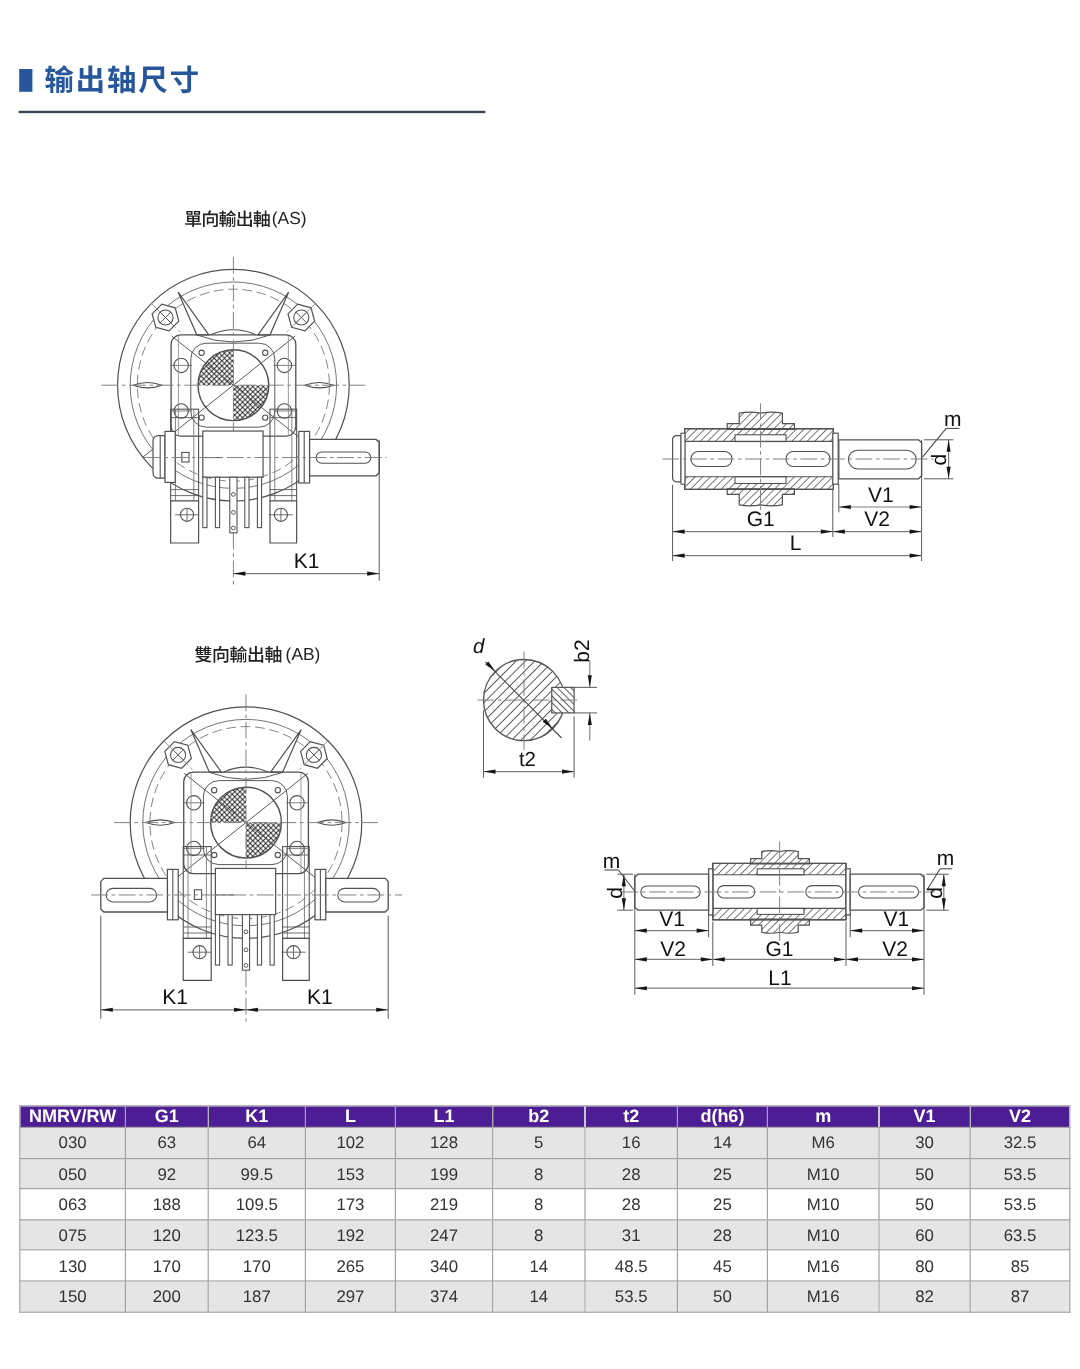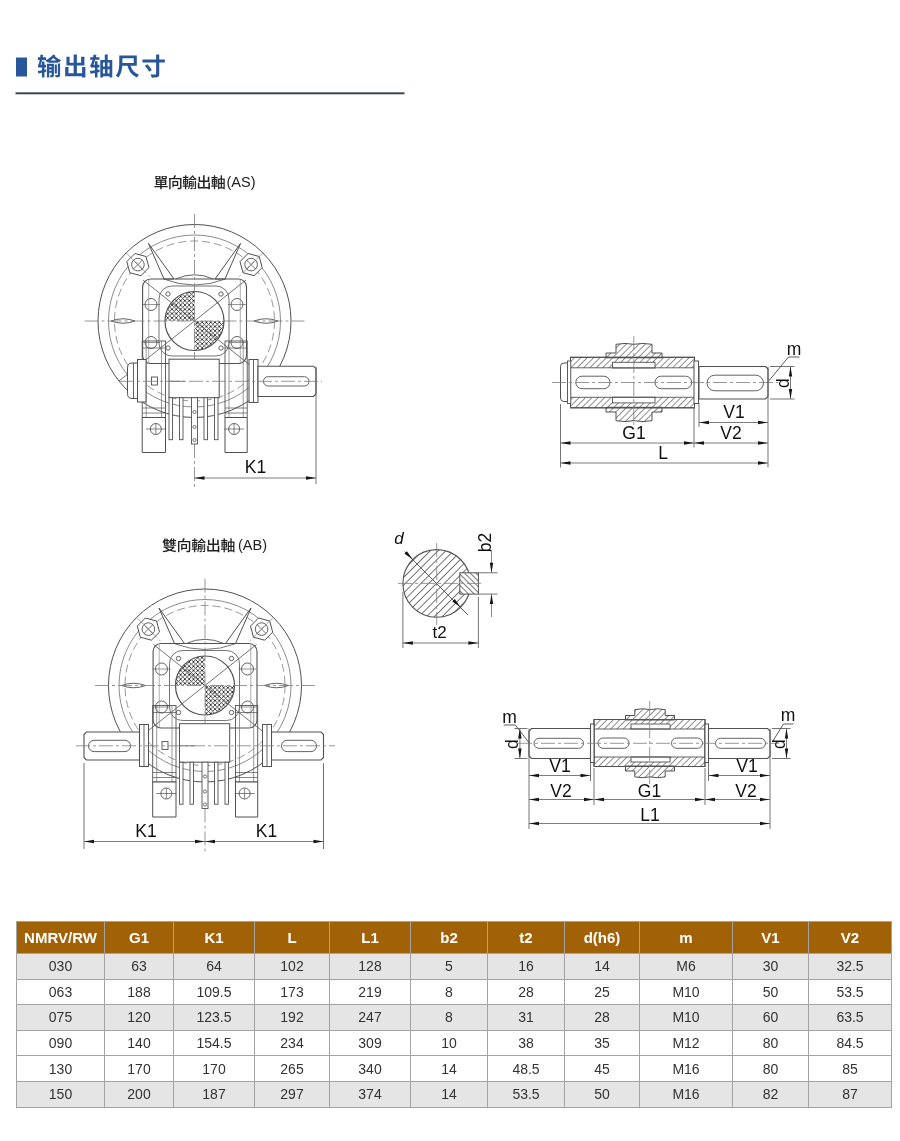--- a/index.html
+++ b/index.html
@@ -1,19 +1,19 @@
 <!DOCTYPE html>
 <html><head><meta charset="utf-8"><style>
 * { margin:0; padding:0; box-sizing:border-box; }
 html,body { width:900px; height:1141px; background:#fff; font-family:"Liberation Sans", sans-serif; }
 #page { position:relative; width:900px; height:1141px; overflow:hidden;margin-top:47px; }
 svg.main { position:absolute; left:0; top:0; }
 .t { position:absolute; left:16px; top:874px; border-collapse:collapse; table-layout:fixed; }
 .t th, .t td { border:1px solid #a3a3a3; text-align:center; vertical-align:middle; overflow:hidden; }
-.t th { background:#a16207; color:#fff; font-size:15px; font-weight:bold; height:32px; }
+.t th { background:#4c1d95; color:#fff; font-size:15px; font-weight:bold; height:18px; }
 .t td { font-size:14px; color:#333; height:25.6px; background:#fff; }
 .t tr.odd td { background:#e5e5e5; }
 </style></head>
 <body>
 <div id="page">
 <svg class="main" width="900" height="1141" viewBox="0 0 900 1141">
 <defs>
 <pattern id="h1" width="4.5" height="4.5" patternUnits="userSpaceOnUse" patternTransform="rotate(45)">
   <line x1="0" y1="0" x2="0" y2="4.5" stroke="#222" stroke-width="1"></line>
         </pattern>
@@ -403,20 +403,33 @@
           <td>64</td>
           <td>102</td>
           <td>128</td>
           <td>5</td>
           <td>16</td>
           <td>14</td>
           <td>M6</td>
           <td>30</td>
           <td>32.5</td>
         </tr>
+        <tr class="odd">
+          <td>050</td>
+          <td>92</td>
+          <td>99.5</td>
+          <td>153</td>
+          <td>199</td>
+          <td>8</td>
+          <td>28</td>
+          <td>25</td>
+          <td>M10</td>
+          <td>50</td>
+          <td>53.5</td>
+        </tr>
         <tr>
           <td>063</td>
           <td>188</td>
           <td>109.5</td>
           <td>173</td>
           <td>219</td>
           <td>8</td>
           <td>28</td>
           <td>25</td>
           <td>M10</td>
@@ -430,33 +443,20 @@
           <td>192</td>
           <td>247</td>
           <td>8</td>
           <td>31</td>
           <td>28</td>
           <td>M10</td>
           <td>60</td>
           <td>63.5</td>
         </tr>
         <tr>
-          <td>090</td>
-          <td>140</td>
-          <td>154.5</td>
-          <td>234</td>
-          <td>309</td>
-          <td>10</td>
-          <td>38</td>
-          <td>35</td>
-          <td>M12</td>
-          <td>80</td>
-          <td>84.5</td>
-        </tr>
-        <tr>
           <td>130</td>
           <td>170</td>
           <td>170</td>
           <td>265</td>
           <td>340</td>
           <td>14</td>
           <td>48.5</td>
           <td>45</td>
           <td>M16</td>
           <td>80</td>

